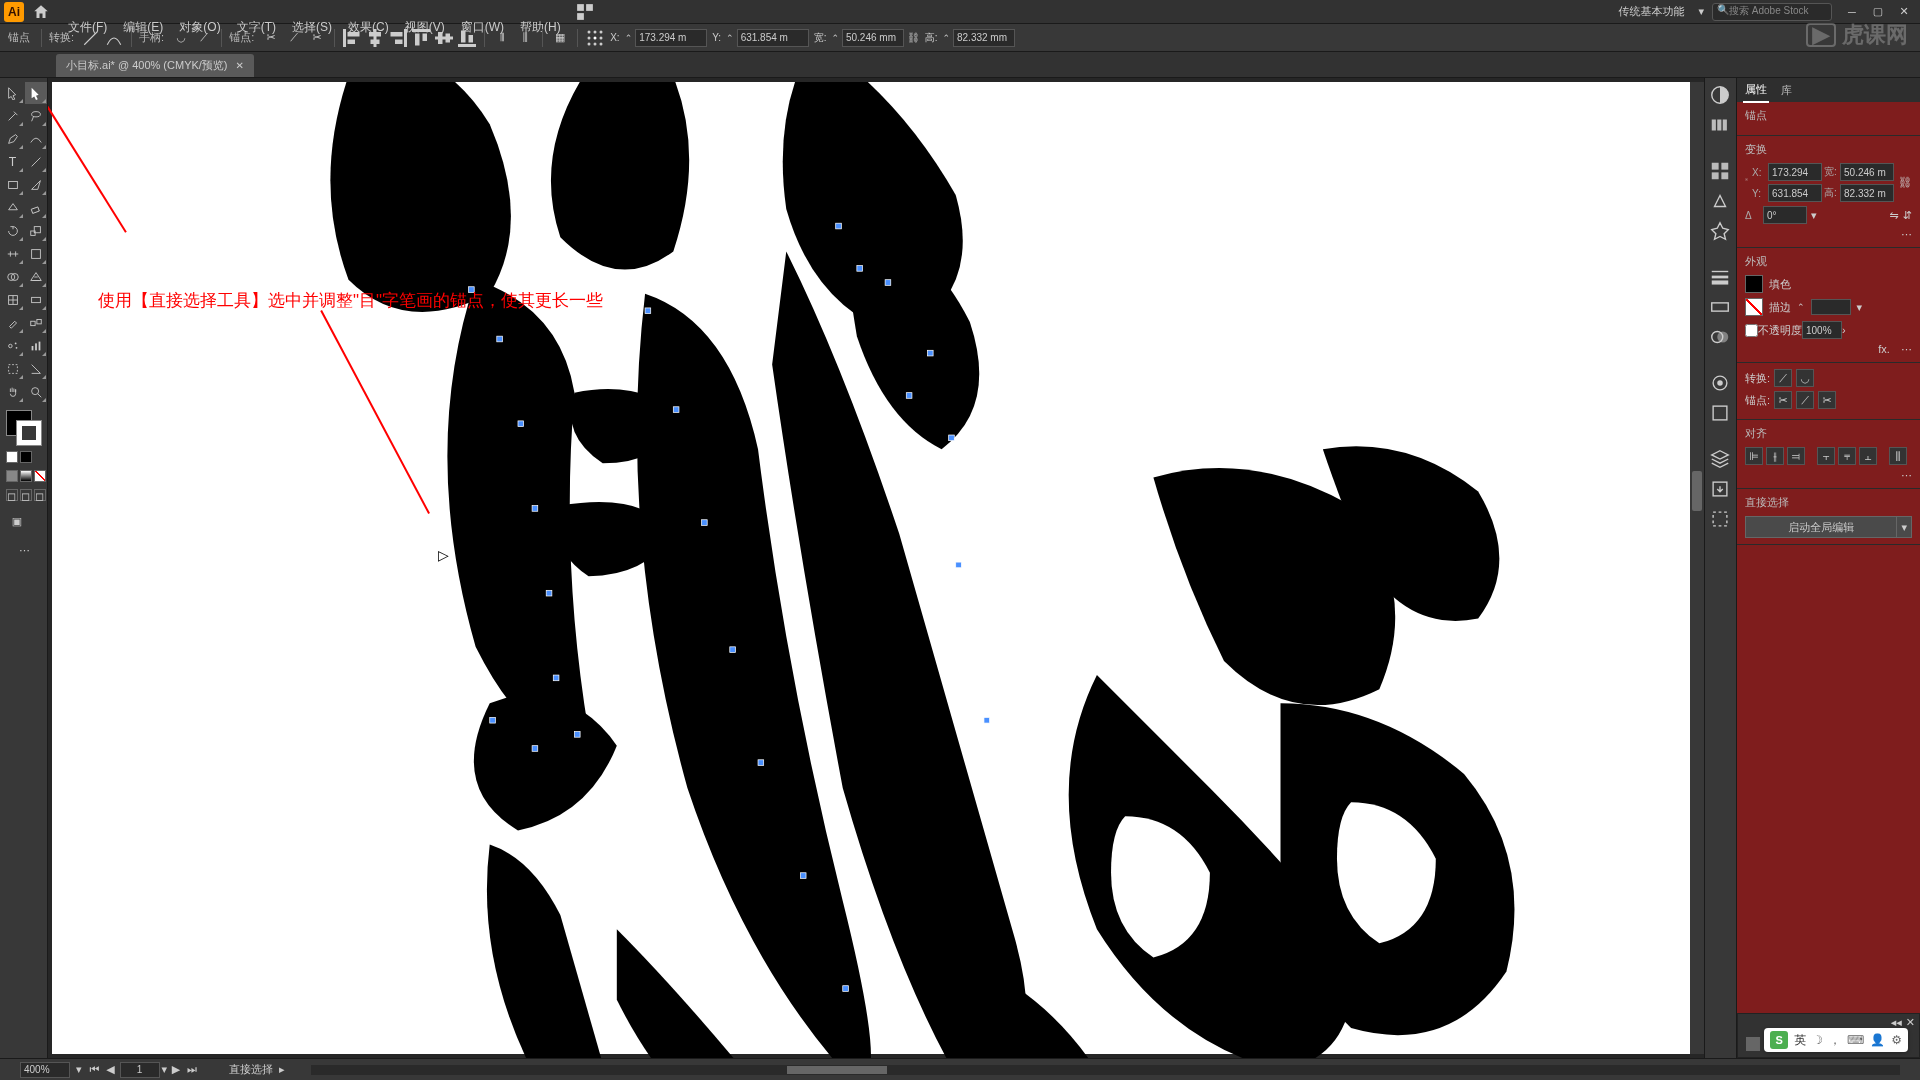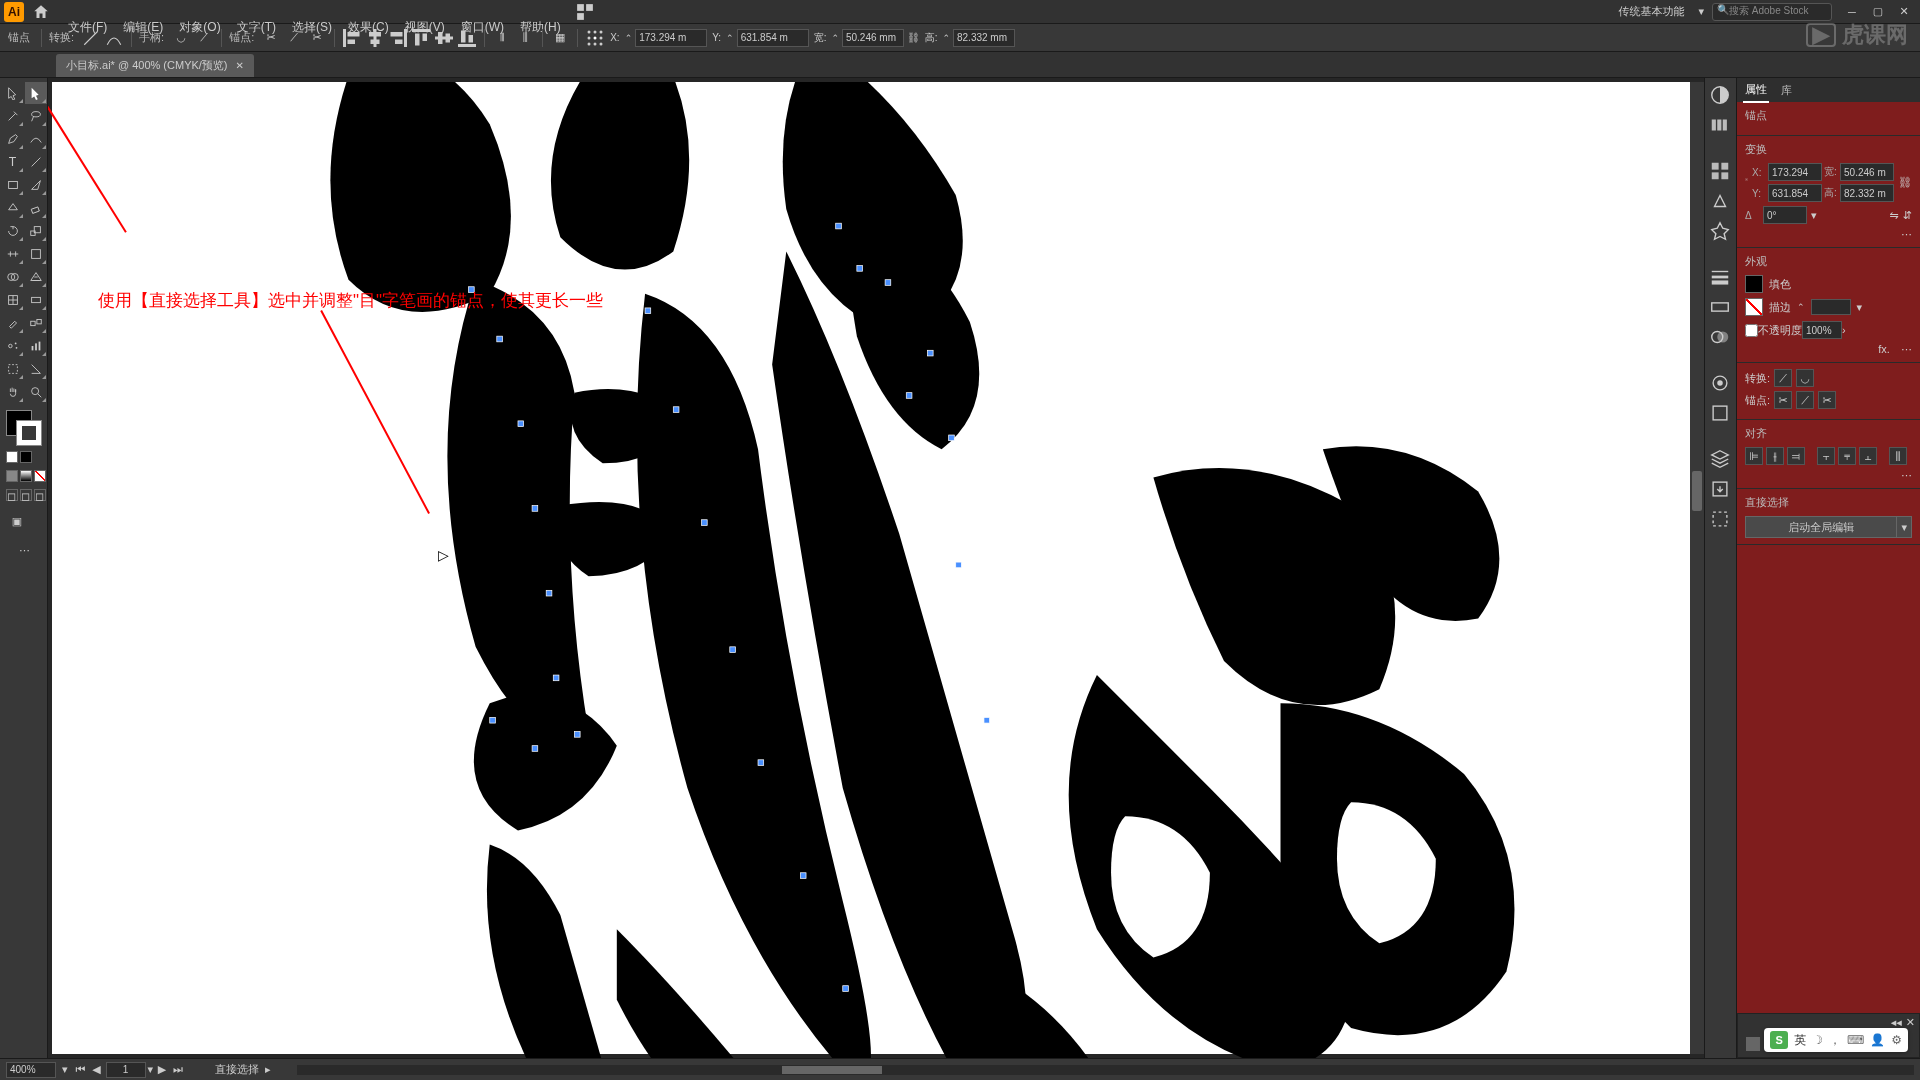--- a/index.html
+++ b/index.html
@@ -83,21 +83,21 @@
 .align-row { display: flex; gap: 3px; margin-bottom: 4px; }
 .align-btn { width: 18px; height: 18px; border: 1px solid #555; background: #333; display: flex; align-items: center; justify-content: center; }
 .quick-btn { width: 100%; height: 22px; background: #4a4a4a; border: 1px solid #666; color: #ccc; font-size: 11px; display: flex; align-items: center; justify-content: center; }
 .drop-arrow { width: 16px; height: 22px; background: #4a4a4a; border: 1px solid #666; border-left: none; display: flex; align-items: center; justify-content: center; }
 .color-finder { margin-top: auto; background: #323232; border: 1px solid #222; }
 .cf-header { display: flex; justify-content: flex-end; padding: 2px 4px; gap: 4px; }
 .cf-title { padding: 6px 8px; display: flex; align-items: center; gap: 6px; font-size: 10px; color: #bbb; }
 .cf-icon { width: 14px; height: 14px; background: #666; }
 
 
-.statusbar { height: 22px; background: #383838; display: flex; align-items: center; padding: 0 6px; border-top: 1px solid #1a1a1a; gap: 6px; font-size: 11px; }
+.statusbar { height: 22px; background: #383838; display: flex; align-items: center; padding: 0 20px; border-top: 1px solid #1a1a1a; gap: 6px; font-size: 11px; }
 .zoom-input { width: 50px; height: 16px; background: #2a2a2a; border: 1px solid #555; color: #ccc; font-size: 10px; padding: 0 3px; }
 .artboard-nav { display: flex; align-items: center; gap: 2px; }
 .nav-btn { width: 14px; height: 14px; display: flex; align-items: center; justify-content: center; cursor: pointer; }
 .artboard-num { width: 40px; height: 16px; background: #2a2a2a; border: 1px solid #555; color: #ccc; font-size: 10px; text-align: center; }
 .status-scroll { flex: 1; height: 10px; background: #2a2a2a; margin-left: 20px; position: relative; }
 .status-scroll-thumb { position: absolute; left: 30%; width: 100px; top: 1px; bottom: 1px; background: #666; }
 
 
 .watermark { position: absolute; top: 20px; right: 12px; color: rgba(255,255,255,0.25); font-size: 22px; font-weight: bold; display: flex; align-items: center; gap: 6px; pointer-events: none; }
 .wm-icon { width: 30px; height: 24px; border: 2px solid rgba(255,255,255,0.25); border-radius: 4px; display: flex; align-items: center; justify-content: center; }

